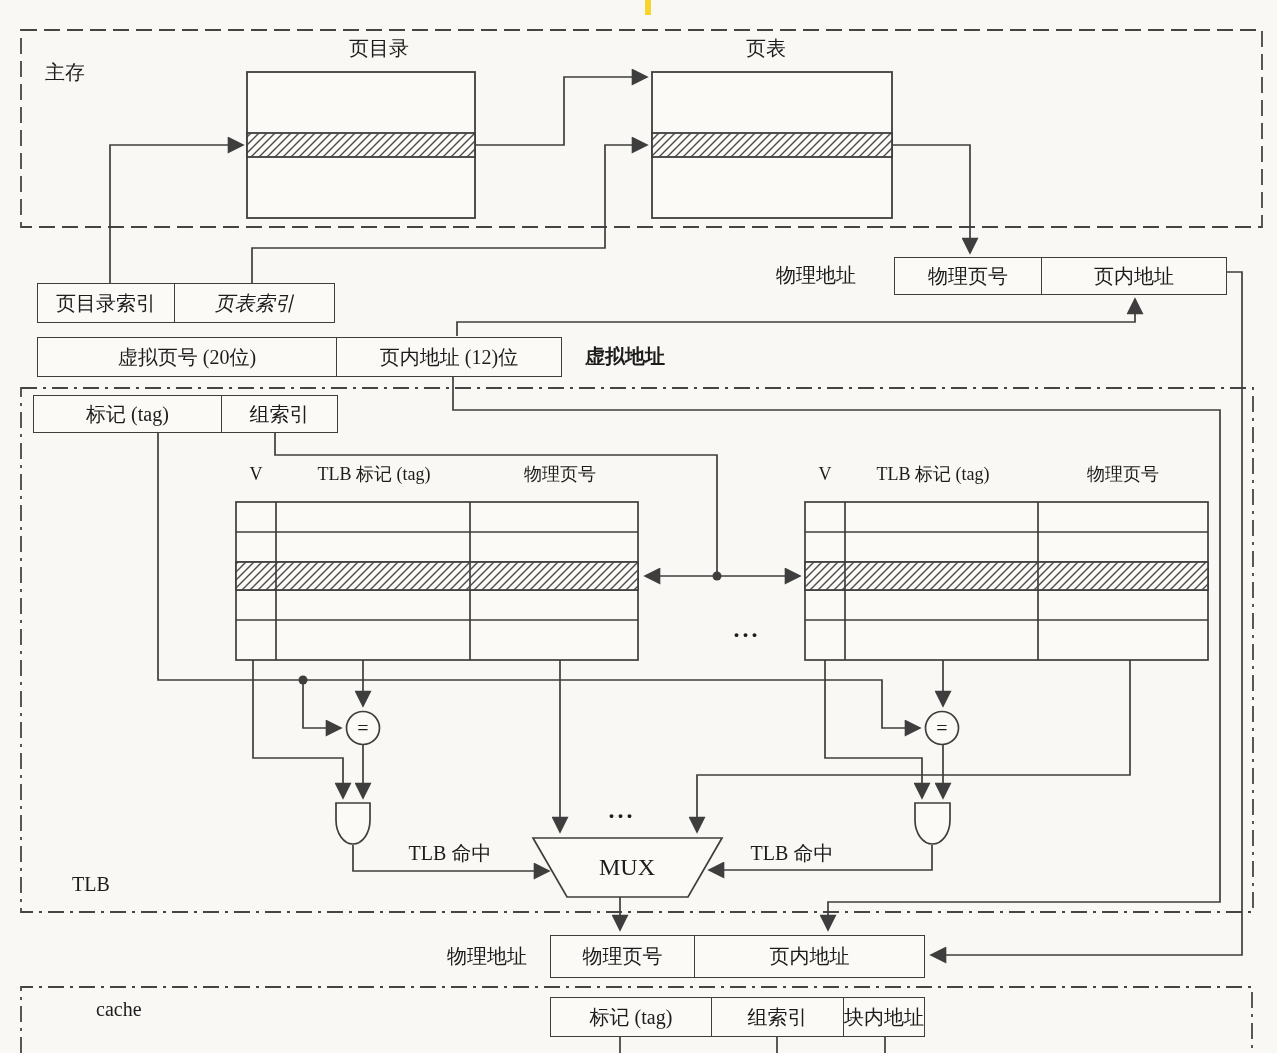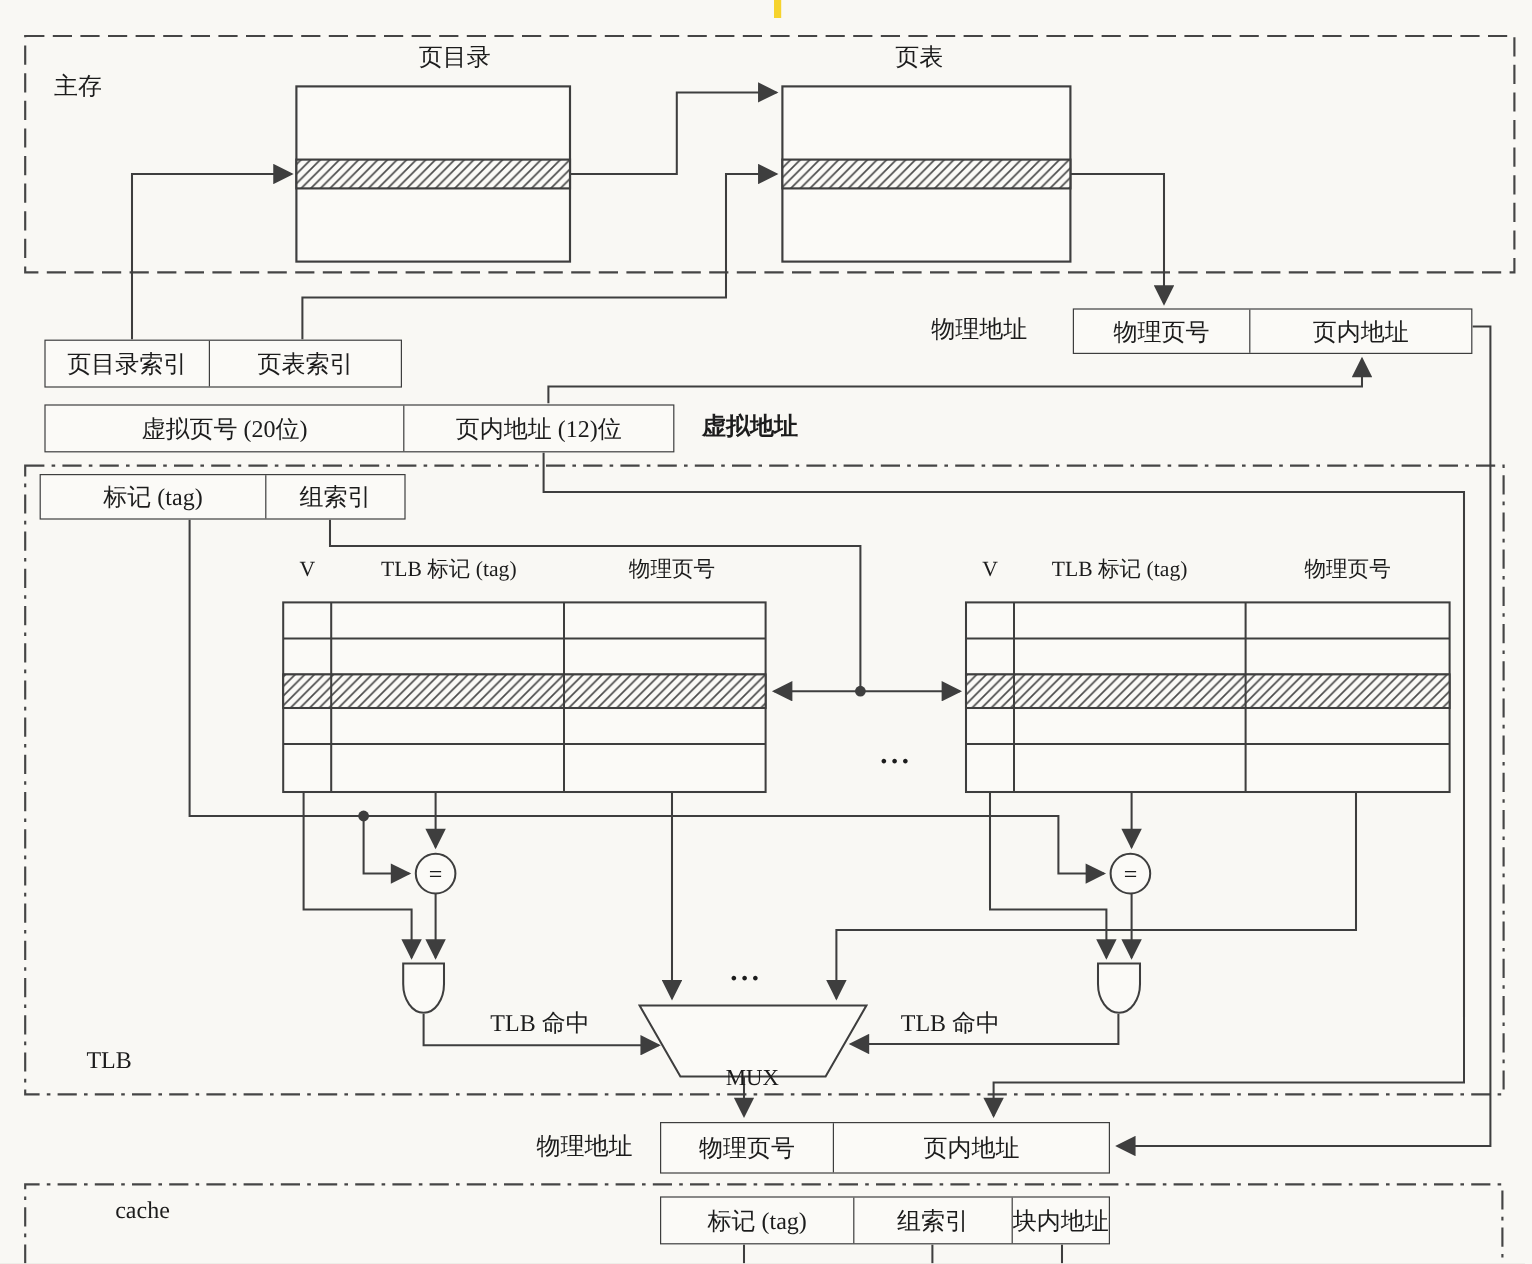--- a/index.html
+++ b/index.html
@@ -129,35 +129,35 @@
   <div class="lbl" style="left:45px;top:62px;font-family:Liberation Mono, monospace;">主存</div>
   <div class="lbl c" style="left:329px;top:36px;width:100px;">页目录</div>
   <div class="lbl c" style="left:716px;top:36px;width:100px;">页表</div>
   <div class="lbl c" style="left:756px;top:263px;width:120px;">物理地址</div>
   <div class="lbl c" style="left:565px;top:344px;width:120px;font-weight:bold;">虚拟地址</div>
   <div class="lbl" style="left:72px;top:872px;">TLB</div>
   <div class="lbl" style="left:52px;top:997px;margin-left:44px;">cache</div>
   <div class="lbl c" style="left:427px;top:944px;width:120px;">物理地址</div>
   <div class="lbl c" style="left:385px;top:841px;width:130px;">TLB 命中</div>
   <div class="lbl c" style="left:727px;top:841px;width:130px;">TLB 命中</div>
-  <div class="lbl c" style="left:577px;top:853px;width:100px;font-size:19px;margin-top:35px;">MUX</div>
+  <div class="lbl c" style="left:577px;top:853px;width:100px;font-size:24px;">MUX</div>
   <div class="lbl c dots" style="left:717px;top:615px;width:60px;">...</div>
   <div class="lbl c dots" style="left:592px;top:796px;width:60px;">...</div>
 
   <div class="lbl c hdr" style="left:236px;top:464px;width:40px;">V</div>
   <div class="lbl c hdr" style="left:294px;top:464px;width:160px;">TLB 标记 (tag)</div>
   <div class="lbl c hdr" style="left:480px;top:464px;width:160px;">物理页号</div>
 
   <div class="lbl c hdr" style="left:805px;top:464px;width:40px;">V</div>
   <div class="lbl c hdr" style="left:853px;top:464px;width:160px;">TLB 标记 (tag)</div>
   <div class="lbl c hdr" style="left:1043px;top:464px;width:160px;">物理页号</div>
 
   <div class="abox" style="left:37px;top:283px;width:298px;height:40px;">
     <div class="cell" style="width:136px;">页目录索引</div>
-    <div class="cell" style="width:160px;">页表索引</div>
+    <div class="cell" style="width:160px;font-style:italic;">页表索引</div>
   </div>
 
   <div class="abox" style="left:37px;top:337px;width:525px;height:40px;">
     <div class="cell" style="width:298px;">虚拟页号 (20位)</div>
     <div class="cell" style="width:225px;">页内地址 (12)位</div>
   </div>
 
   <div class="abox" style="left:33px;top:395px;width:305px;height:38px;">
     <div class="cell" style="width:187px;">标记 (tag)</div>
     <div class="cell" style="width:116px;">组索引</div>

